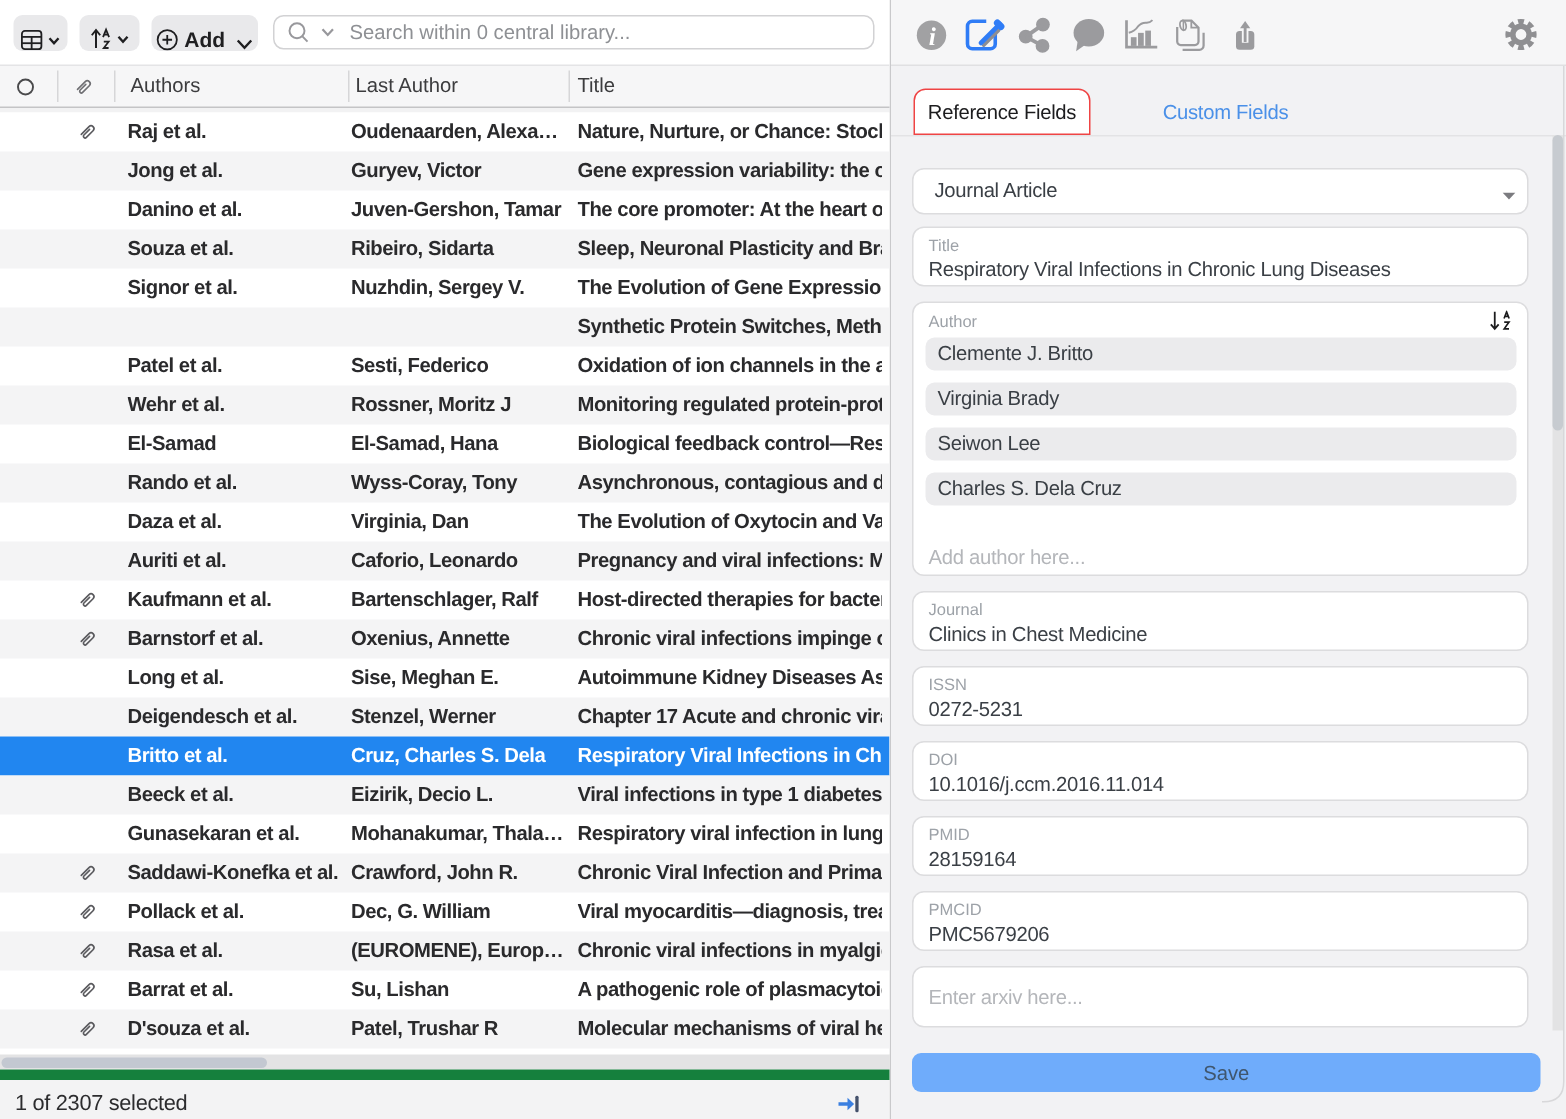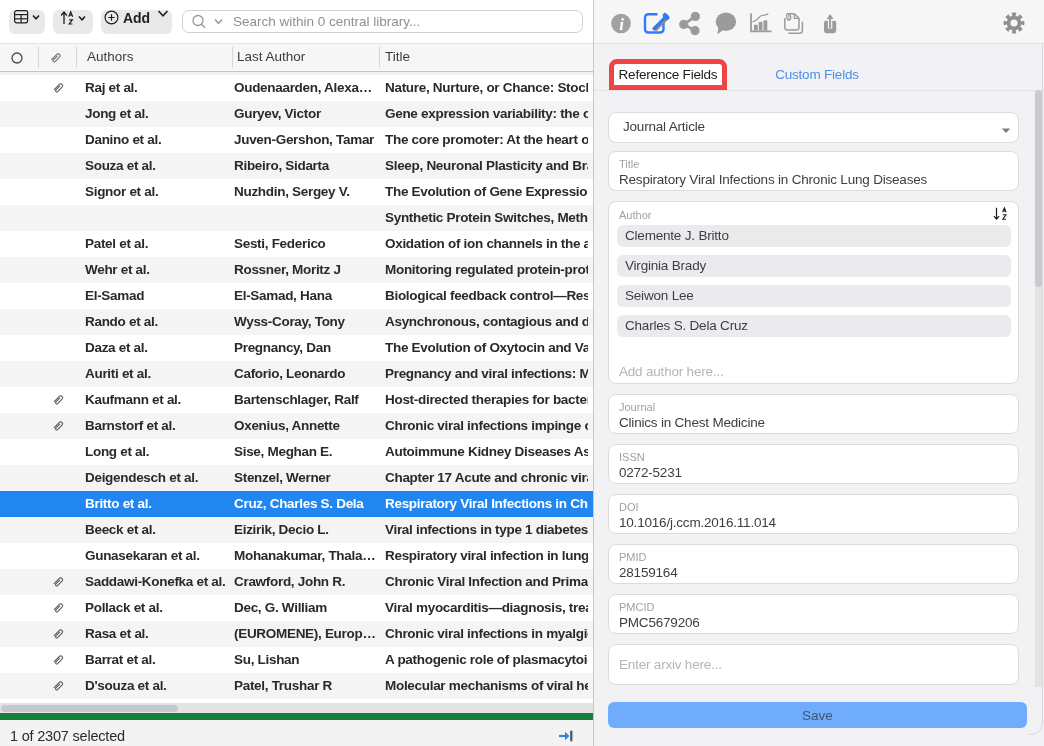--- a/index.html
+++ b/index.html
@@ -2,21 +2,21 @@
 <html><head>
 <meta charset="utf-8">
 <style>
   html,body{margin:0;padding:0;}
   body{width:1044px;height:746px;overflow:hidden;background:#fff;
        font-family:"Liberation Sans", sans-serif; position:relative;}
 
   
   #left{position:absolute;left:0;top:0;width:594px;height:746px;background:#fff;border-right:1px solid #c9c9cb;box-sizing:border-box;}
   #ltoolbar{position:absolute;left:0;top:0;width:593px;height:43px;background:#fff;border-bottom:1px solid #e4e4e6;}
-  .tbtn{position:absolute;top:10px;height:24px;background:#e9e9eb;border-radius:6px;display:flex;align-items:flex-start;justify-content:center;color:#1f1f21;}
+  .tbtn{position:absolute;top:10px;height:24px;background:#e9e9eb;border-radius:6px;display:flex;align-items:flex-end;justify-content:center;color:#1f1f21;}
   #search{position:absolute;left:182px;top:10px;width:401px;height:23px;box-sizing:border-box;border:1px solid #d2d2d4;border-radius:7px;background:#fff;display:flex;align-items:center;}
   #search .ph{color:#8e9094;font-size:13.5px;margin-left:36px;}
   #lhead{position:absolute;left:0;top:44px;width:593px;height:27px;background:#f6f6f7;border-bottom:1px solid #c4c4c6;font-size:13.5px;color:#3c3c3e;}
   .hsep{position:absolute;top:3px;height:21px;width:1px;background:#d6d6d8;}
   #lgap{position:absolute;left:0;top:72px;width:593px;height:3px;background:#f2f2f3;}
   #rows{position:absolute;left:0;top:75px;width:593px;height:628px;overflow:hidden;background:#fff;}
   .row{position:relative;width:593px;height:26px;font-size:13.5px;font-weight:bold;letter-spacing:-0.3px;color:#2a2a2c;white-space:nowrap;}
   .row.g{background:#f4f4f5;}
   .row.sel{background:#2186f0;color:#fff;}
   .cell{position:absolute;top:0;height:26px;line-height:26px;overflow:hidden;}
@@ -26,21 +26,21 @@
   .clipic{position:absolute;left:52px;top:6px;}
   #hscroll{position:absolute;left:0;top:703px;width:593px;height:10px;background:#e3e3e4;}
   #hthumb{position:absolute;left:1px;top:1.5px;width:177px;height:7.5px;border-radius:4px;background:#c3c8d1;}
   #status{position:absolute;left:0;top:713px;width:593px;height:33px;background:#f3f3f4;border-top:7px solid #15803d;box-sizing:border-box;}
   #status .txt{position:absolute;left:10px;top:0;line-height:32px;font-size:14.5px;letter-spacing:-0.2px;color:#2c2c2e;}
 
   
   #right{position:absolute;left:594px;top:0;width:450px;height:746px;background:#f2f2f4;}
   #rtoolbar{position:absolute;left:0;top:0;width:450px;height:43px;background:#f6f6f7;border-bottom:1px solid #e0e0e2;}
   #tabline{position:absolute;left:0;top:90px;width:450px;height:1px;background:#e3e3e5;}
-  #tab1{position:absolute;left:15px;top:59px;width:118px;height:31px;background:#fff;border:5px solid #ef4444;border-radius:8px 8px 0 0;box-sizing:border-box;
+  #tab1{position:absolute;left:15px;top:59px;width:118px;height:31px;background:#fff;border:1px solid #ef4444;border-radius:8px 8px 0 0;box-sizing:border-box;
         display:flex;align-items:center;justify-content:center;font-size:13.5px;letter-spacing:-0.2px;color:#1c1c1e;z-index:2;}
   #tab2{position:absolute;left:132px;top:59px;width:110px;height:31px;display:flex;align-items:center;justify-content:center;font-size:13.5px;letter-spacing:-0.2px;color:#4a90e8;padding-left:36px;}
   .card{position:absolute;left:14px;width:411px;background:#fff;border:1px solid #dcdcde;border-radius:8px;box-sizing:border-box;}
   .lbl{position:absolute;left:10px;font-size:11px;color:#9da2a8;}
   .val{position:absolute;left:10px;font-size:13.5px;letter-spacing:-0.2px;color:#3a3f45;white-space:nowrap;}
   .arow{position:absolute;left:8px;width:394px;height:22.5px;background:#ebebed;border-radius:6px;font-size:13.5px;letter-spacing:-0.2px;color:#3a3f45;line-height:22.5px;padding-left:8px;box-sizing:border-box;}
   #save{position:absolute;left:14px;top:702px;width:419px;height:26px;background:#6facfb;border-radius:6px;display:flex;align-items:center;justify-content:center;font-size:13.5px;color:#3f566e;}
   #vtrack{position:absolute;left:440.5px;top:90px;width:7px;height:597px;background:#e3e3e4;}
   #vthumb{position:absolute;left:440.5px;top:90px;width:7px;height:197px;border-radius:3.5px;background:#c7cbd0;}
 </style>
@@ -152,21 +152,21 @@
         <span class="cell c-la">El-Samad, Hana</span>
         <span class="cell c-ti">Biological feedback control—Respect the loops</span>
       </div>
       <div class="row g">
         <span class="cell c-au">Rando et al.</span>
         <span class="cell c-la">Wyss-Coray, Tony</span>
         <span class="cell c-ti">Asynchronous, contagious and digital aging</span>
       </div>
       <div class="row">
         <span class="cell c-au">Daza et al.</span>
-        <span class="cell c-la">Pregnancy, Dan</span>
+        <span class="cell c-la">Virginia, Dan</span>
         <span class="cell c-ti">The Evolution of Oxytocin and Vasotocin Receptor Genes</span>
       </div>
       <div class="row g">
         <span class="cell c-au">Auriti et al.</span>
         <span class="cell c-la">Caforio, Leonardo</span>
         <span class="cell c-ti">Pregnancy and viral infections: Mechanisms of fetal damage</span>
       </div>
       <div class="row">
         <svg class="clipic" width="13" height="14" viewBox="0 0 13 14">
           <g transform="rotate(45 6.5 7)">

